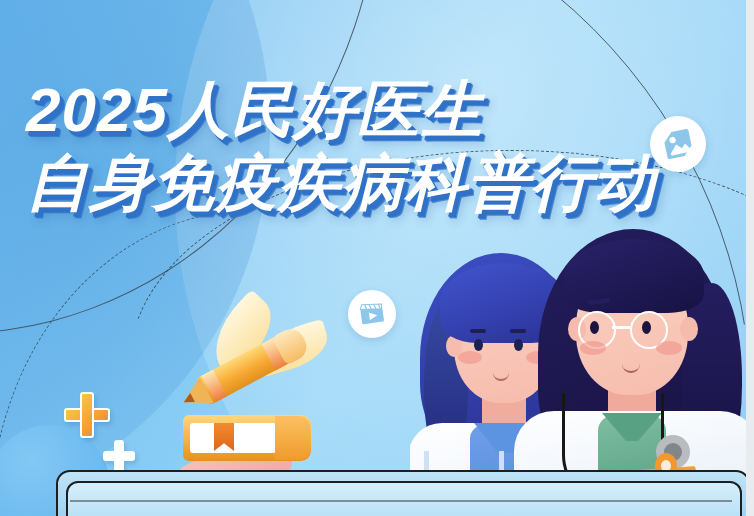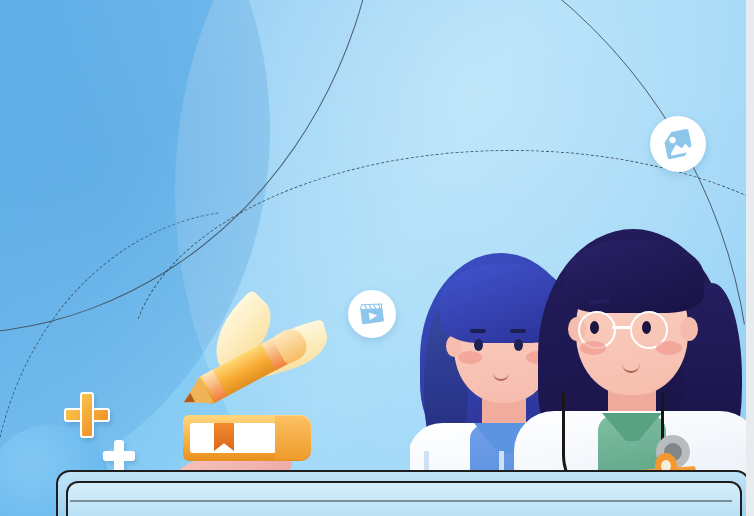--- a/index.html
+++ b/index.html
@@ -281,20 +281,22 @@
     <div class="plus plus-orange">
       <span class="h"></span>
         <span class="v"></span>
     </div>
     <div class="plus plus-white">
       <span class="h"></span>
         <span class="v"></span>
     </div>
 
     <div class="title-block">
+      <div class="title-line title-line-1">2025人民好医生</div>
+      <div class="title-line title-line-2">自身免疫疾病科普行动</div>
     </div>
 
     <div class="media-icon icon-photo">
       <svg width="34" height="34" viewBox="0 0 34 34" aria-hidden="true">
         <path d="M4 13 L13 4 L28 4 Q30 4 30 6 L30 21 L21 30 L6 30 Q4 30 4 28 Z" fill="#8cc6ea"></path>
         <circle cx="12.5" cy="12" r="3.2" fill="#ffffff"></circle>
         <path d="M8 25 L15 17 L20 22 L24 18 L28 24 L28 26 Q28 27 27 27 L9 27 Q8 27 8 26 Z" fill="#ffffff"></path>
       </svg>
     </div>
 

